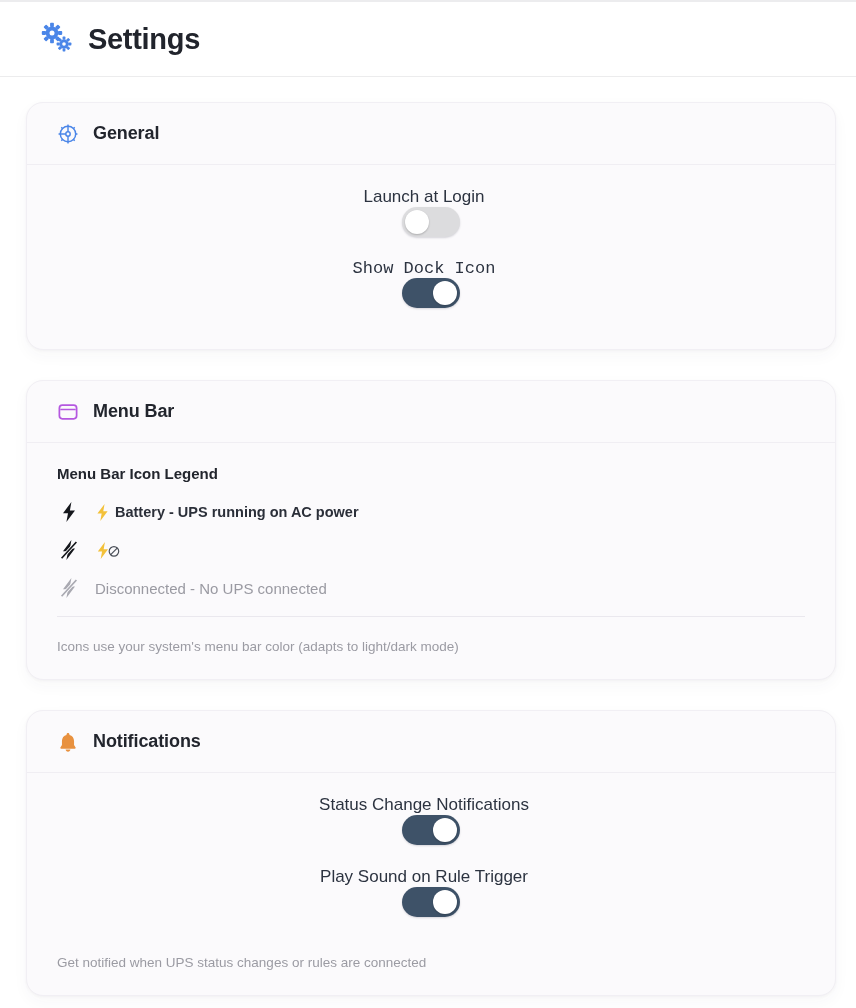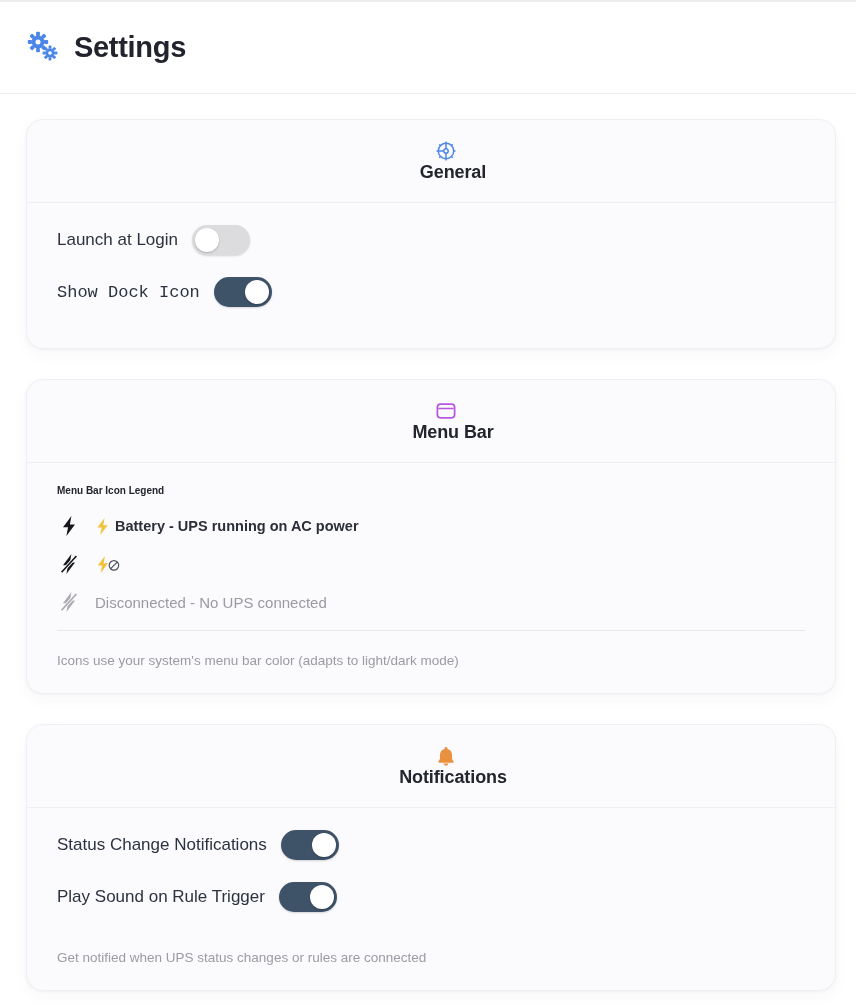--- a/index.html
+++ b/index.html
@@ -15,25 +15,25 @@
     overflow: hidden;
   }
 
   
   .top-rule {
     height: 2px;
     background: #ececee;
     width: 100%;
   }
   .page-header {
-    height: 92px;
+    height: 75px;
     background: #ffffff;
     display: flex;
     align-items: center;
-    padding-left: 26px;
+    padding-left: 40px;
     box-sizing: border-box;
     border-bottom: 1px solid #ececed;
   }
   .header-icon {
     width: 34px;
     height: 34px;
     margin-right: 14px;
     display: block;
     flex: none;
   }
@@ -55,24 +55,22 @@
     border: 1px solid #f1eff4;
     border-radius: 17px;
     box-shadow: 0 1px 3px rgba(60, 50, 80, 0.045),
                 0 6px 16px rgba(60, 50, 80, 0.035);
     margin-bottom: 30px;
     overflow: hidden;
   }
 
   .card-head {
     display: flex;
-    align-items: center;
     padding: 20px 0 19px 30px;
     border-bottom: 1px solid #f0eef3;
-    flex-direction: column;
   }
   .card-head-icon {
     width: 22px;
     height: 22px;
     flex: none;
     display: block;
   }
   .card-head-title {
     font-size: 18px;
     font-weight: bold;
@@ -83,20 +81,21 @@
 
   .card-body {
     padding: 22px 30px 25px 30px;
   }
 
   
   .toggle-row {
     display: flex;
     align-items: center;
     margin-bottom: 22px;
+    flex-direction: column;
   }
   .toggle-row:last-child { margin-bottom: 16px; font-family: Liberation Mono, monospace; }
 
   .toggle-label {
     font-size: 17px;
     color: #2c3340;
     margin-right: 14px;
     white-space: nowrap;
   }
   .switch {
@@ -116,21 +115,21 @@
     height: 24px;
     border-radius: 50%;
     background: #ffffff;
     box-shadow: 0 1px 2px rgba(0,0,0,0.22);
   }
   .switch.off .knob { left: 3px; }
   .switch.on  .knob { left: 31px; }
 
   
   .legend-title {
-    font-size: 10px;
+    font-size: 15px;
     font-weight: bold;
     color: #22252d;
     margin: 0 0 20px 0;
   }
   .legend-row {
     display: flex;
     align-items: center;
     margin-bottom: 18px;
   }
   .legend-glyph {

